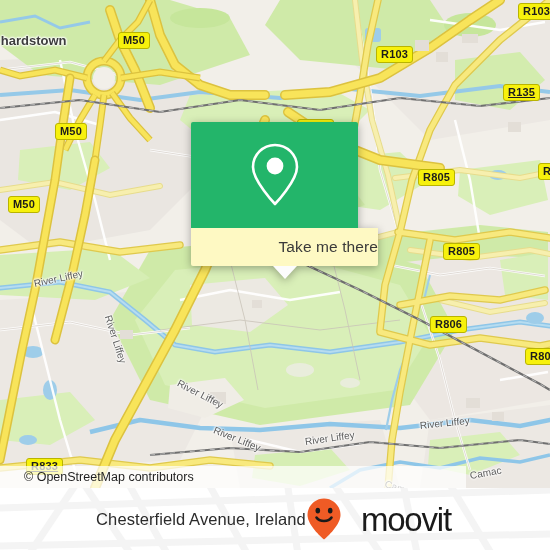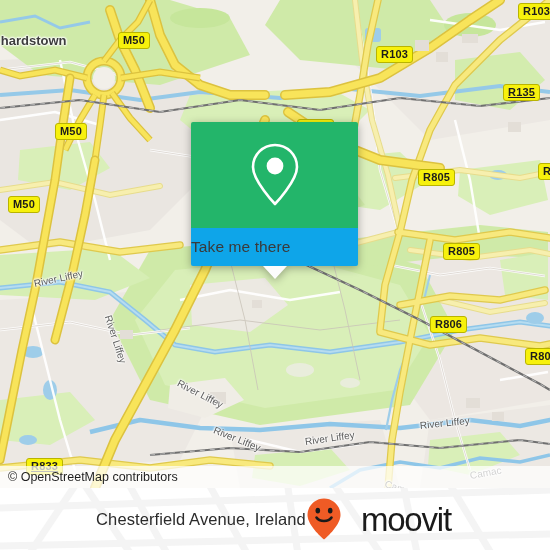--- a/index.html
+++ b/index.html
@@ -40,43 +40,44 @@
     position:absolute;
     color:#5c5c5c;
     font-size:10px;
     white-space:nowrap;
     text-shadow:1px 0 2px #fff,-1px 0 2px #fff,0 1px 2px #fff,0 -1px 2px #fff;
     transform-origin:left center;
   }
 
   
   #attrib{
-    position:absolute;left:0;bottom:0;width:550px;height:22px;
+    position:absolute;left:0;bottom:0;width:466px;height:22px;
     display:flex;align-items:center;
     background:rgba(255,255,255,.72);
-    font-size:12.5px;color:#1f1f1f;padding-left:8px;
+    font-size:12.5px;color:#1f1f1f;padding-left:24px;
     box-sizing:border-box;
   }
 
   
   #card{
     position:absolute;left:191px;top:122px;width:167px;
     filter:drop-shadow(0 2px 4px rgba(0,0,0,.32));
   }
   #card-top{
     width:100%;height:106px;
     background:#23b56a;
     border-radius:2px 2px 0 0;
     display:flex;align-items:center;justify-content:center;
   }
   #card-bottom{
-    width:100%;height:38px;background:#0ea5e9;
+    width:100%;height:38px;background:#fef9c3;
     border-radius:0 0 2px 2px;
-    display:flex;align-items:center;justify-content:flex-start;
+    display:flex;align-items:center;justify-content:flex-end;
     position:relative;
+    padding-left:20px;
   }
   #card-label{font-size:15.5px;color:#3a3a3a;letter-spacing:.1px;}
   #card-pointer{
     position:absolute;left:50%;top:100%;
     width:0;height:0;margin-left:-12px;
     border-left:12px solid transparent;
     border-right:12px solid transparent;
     border-top:13px solid #fcfcfc;
   }
 

